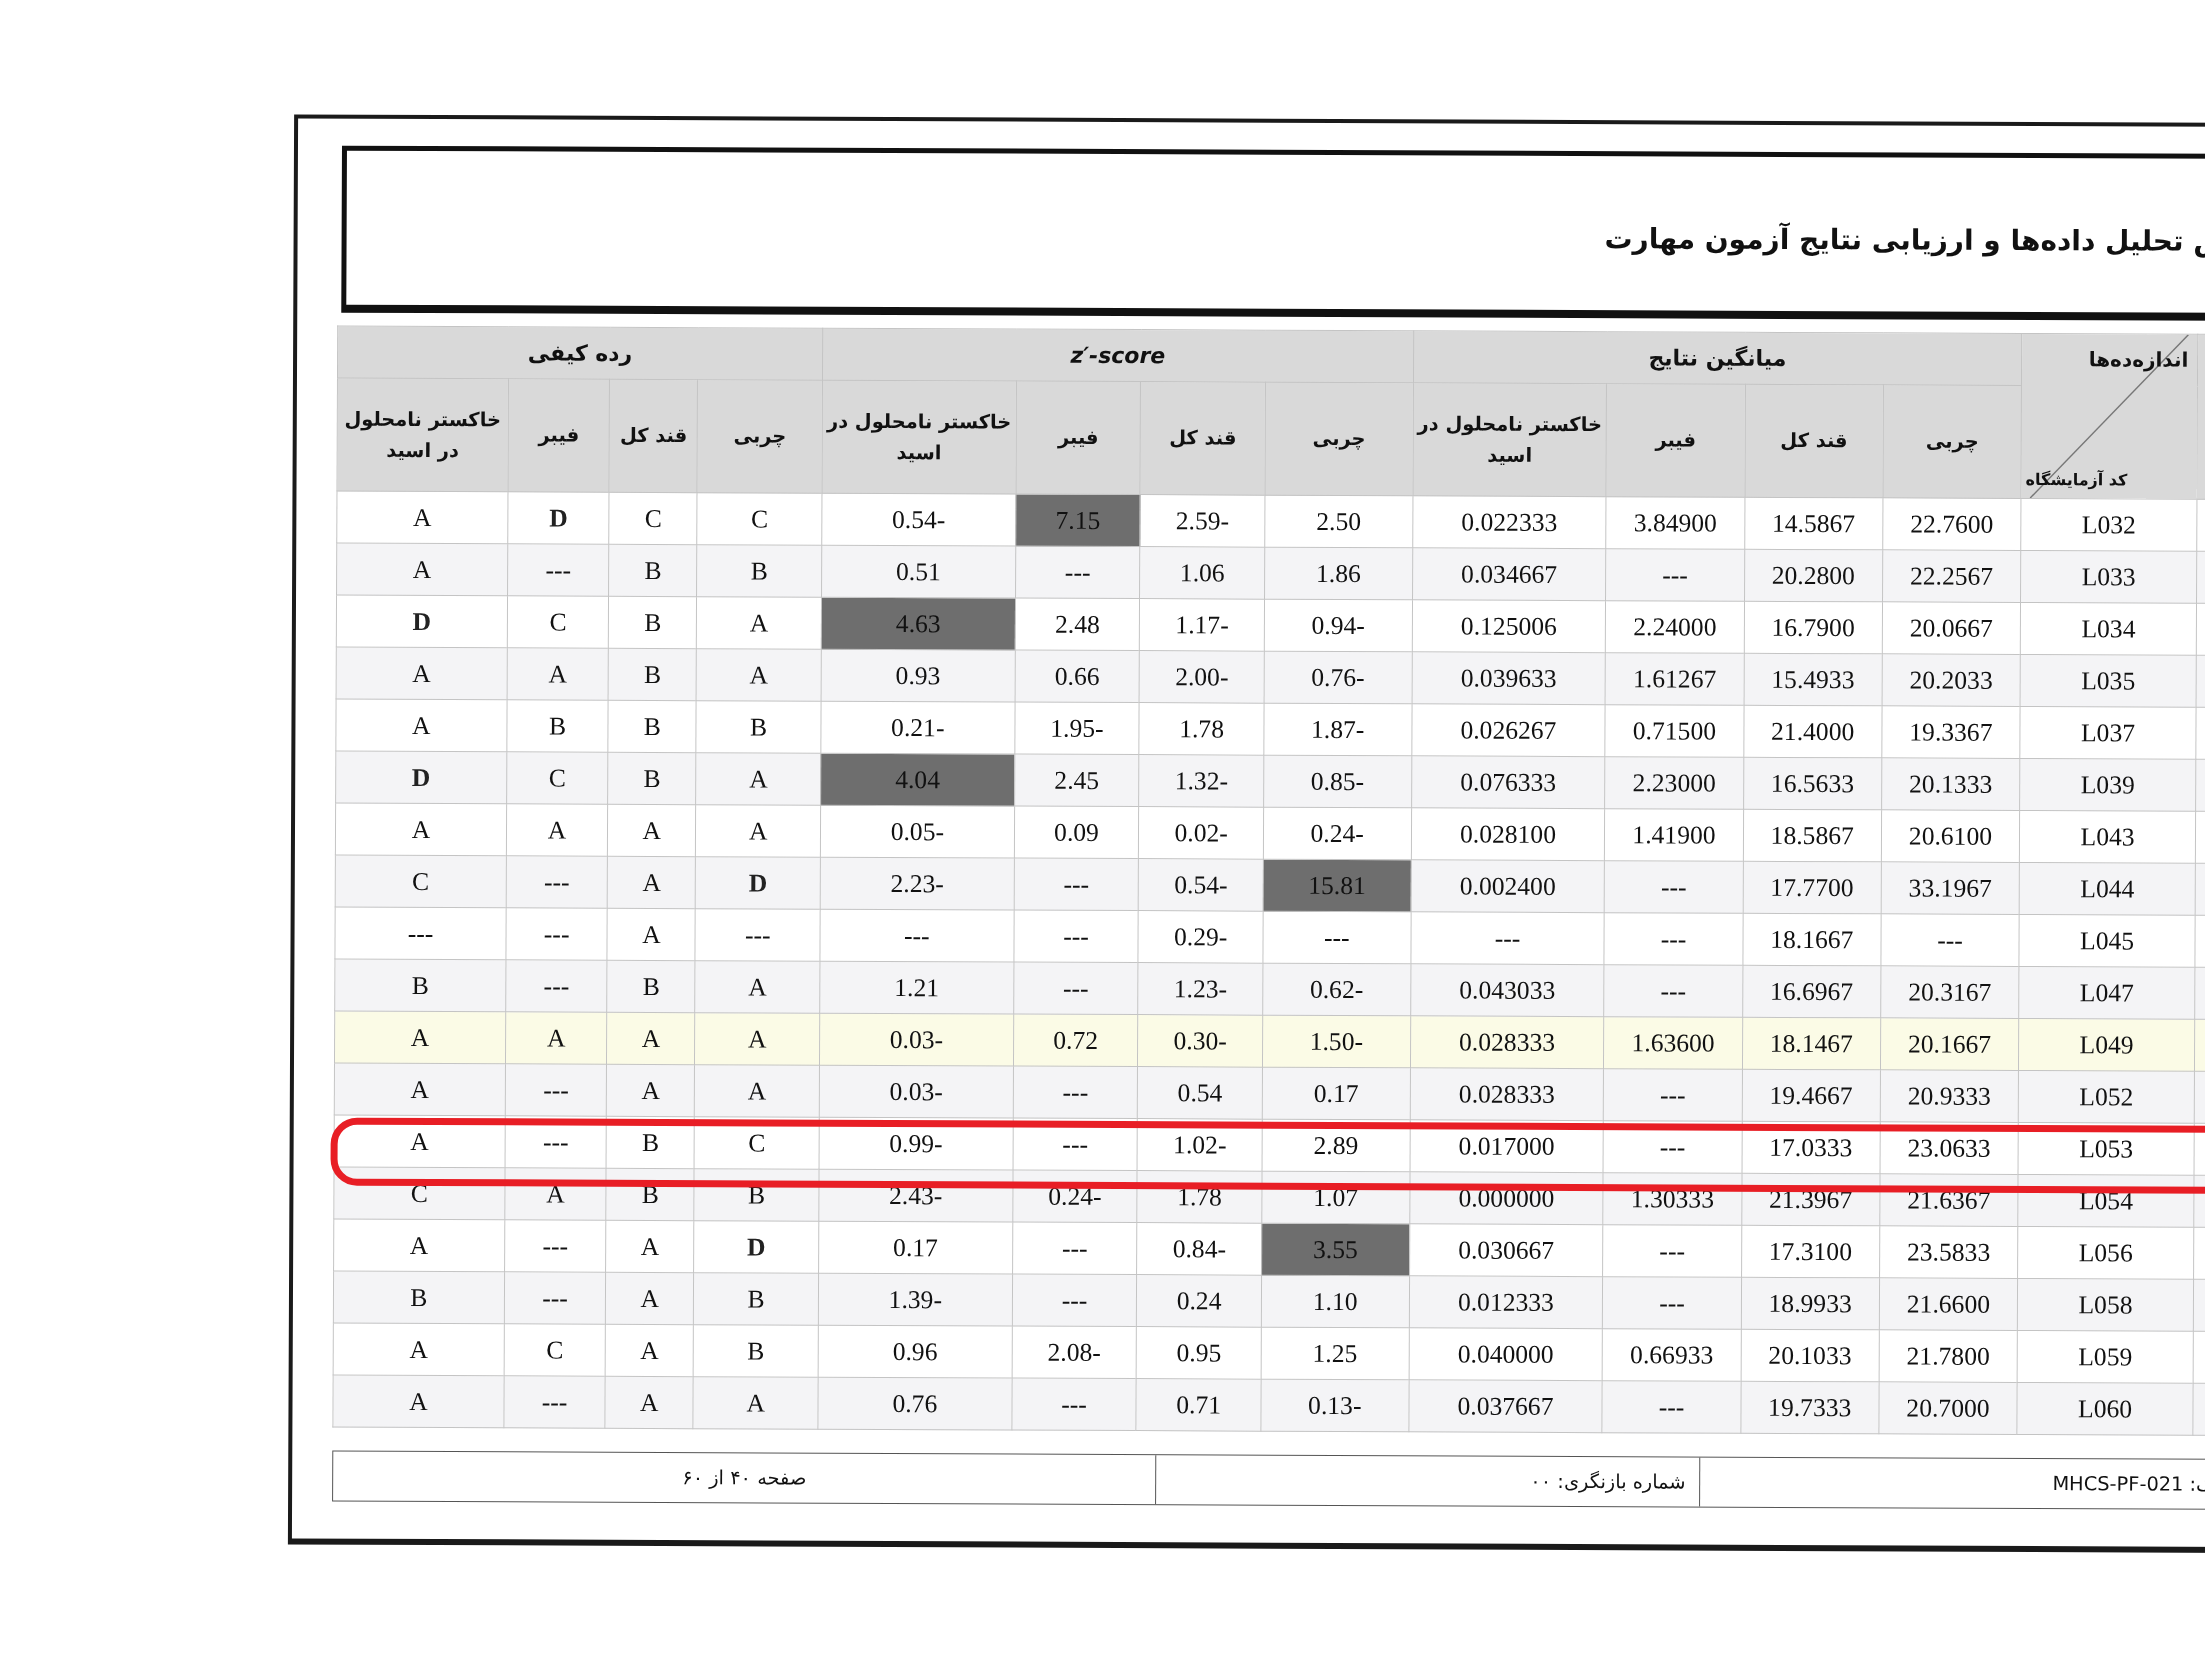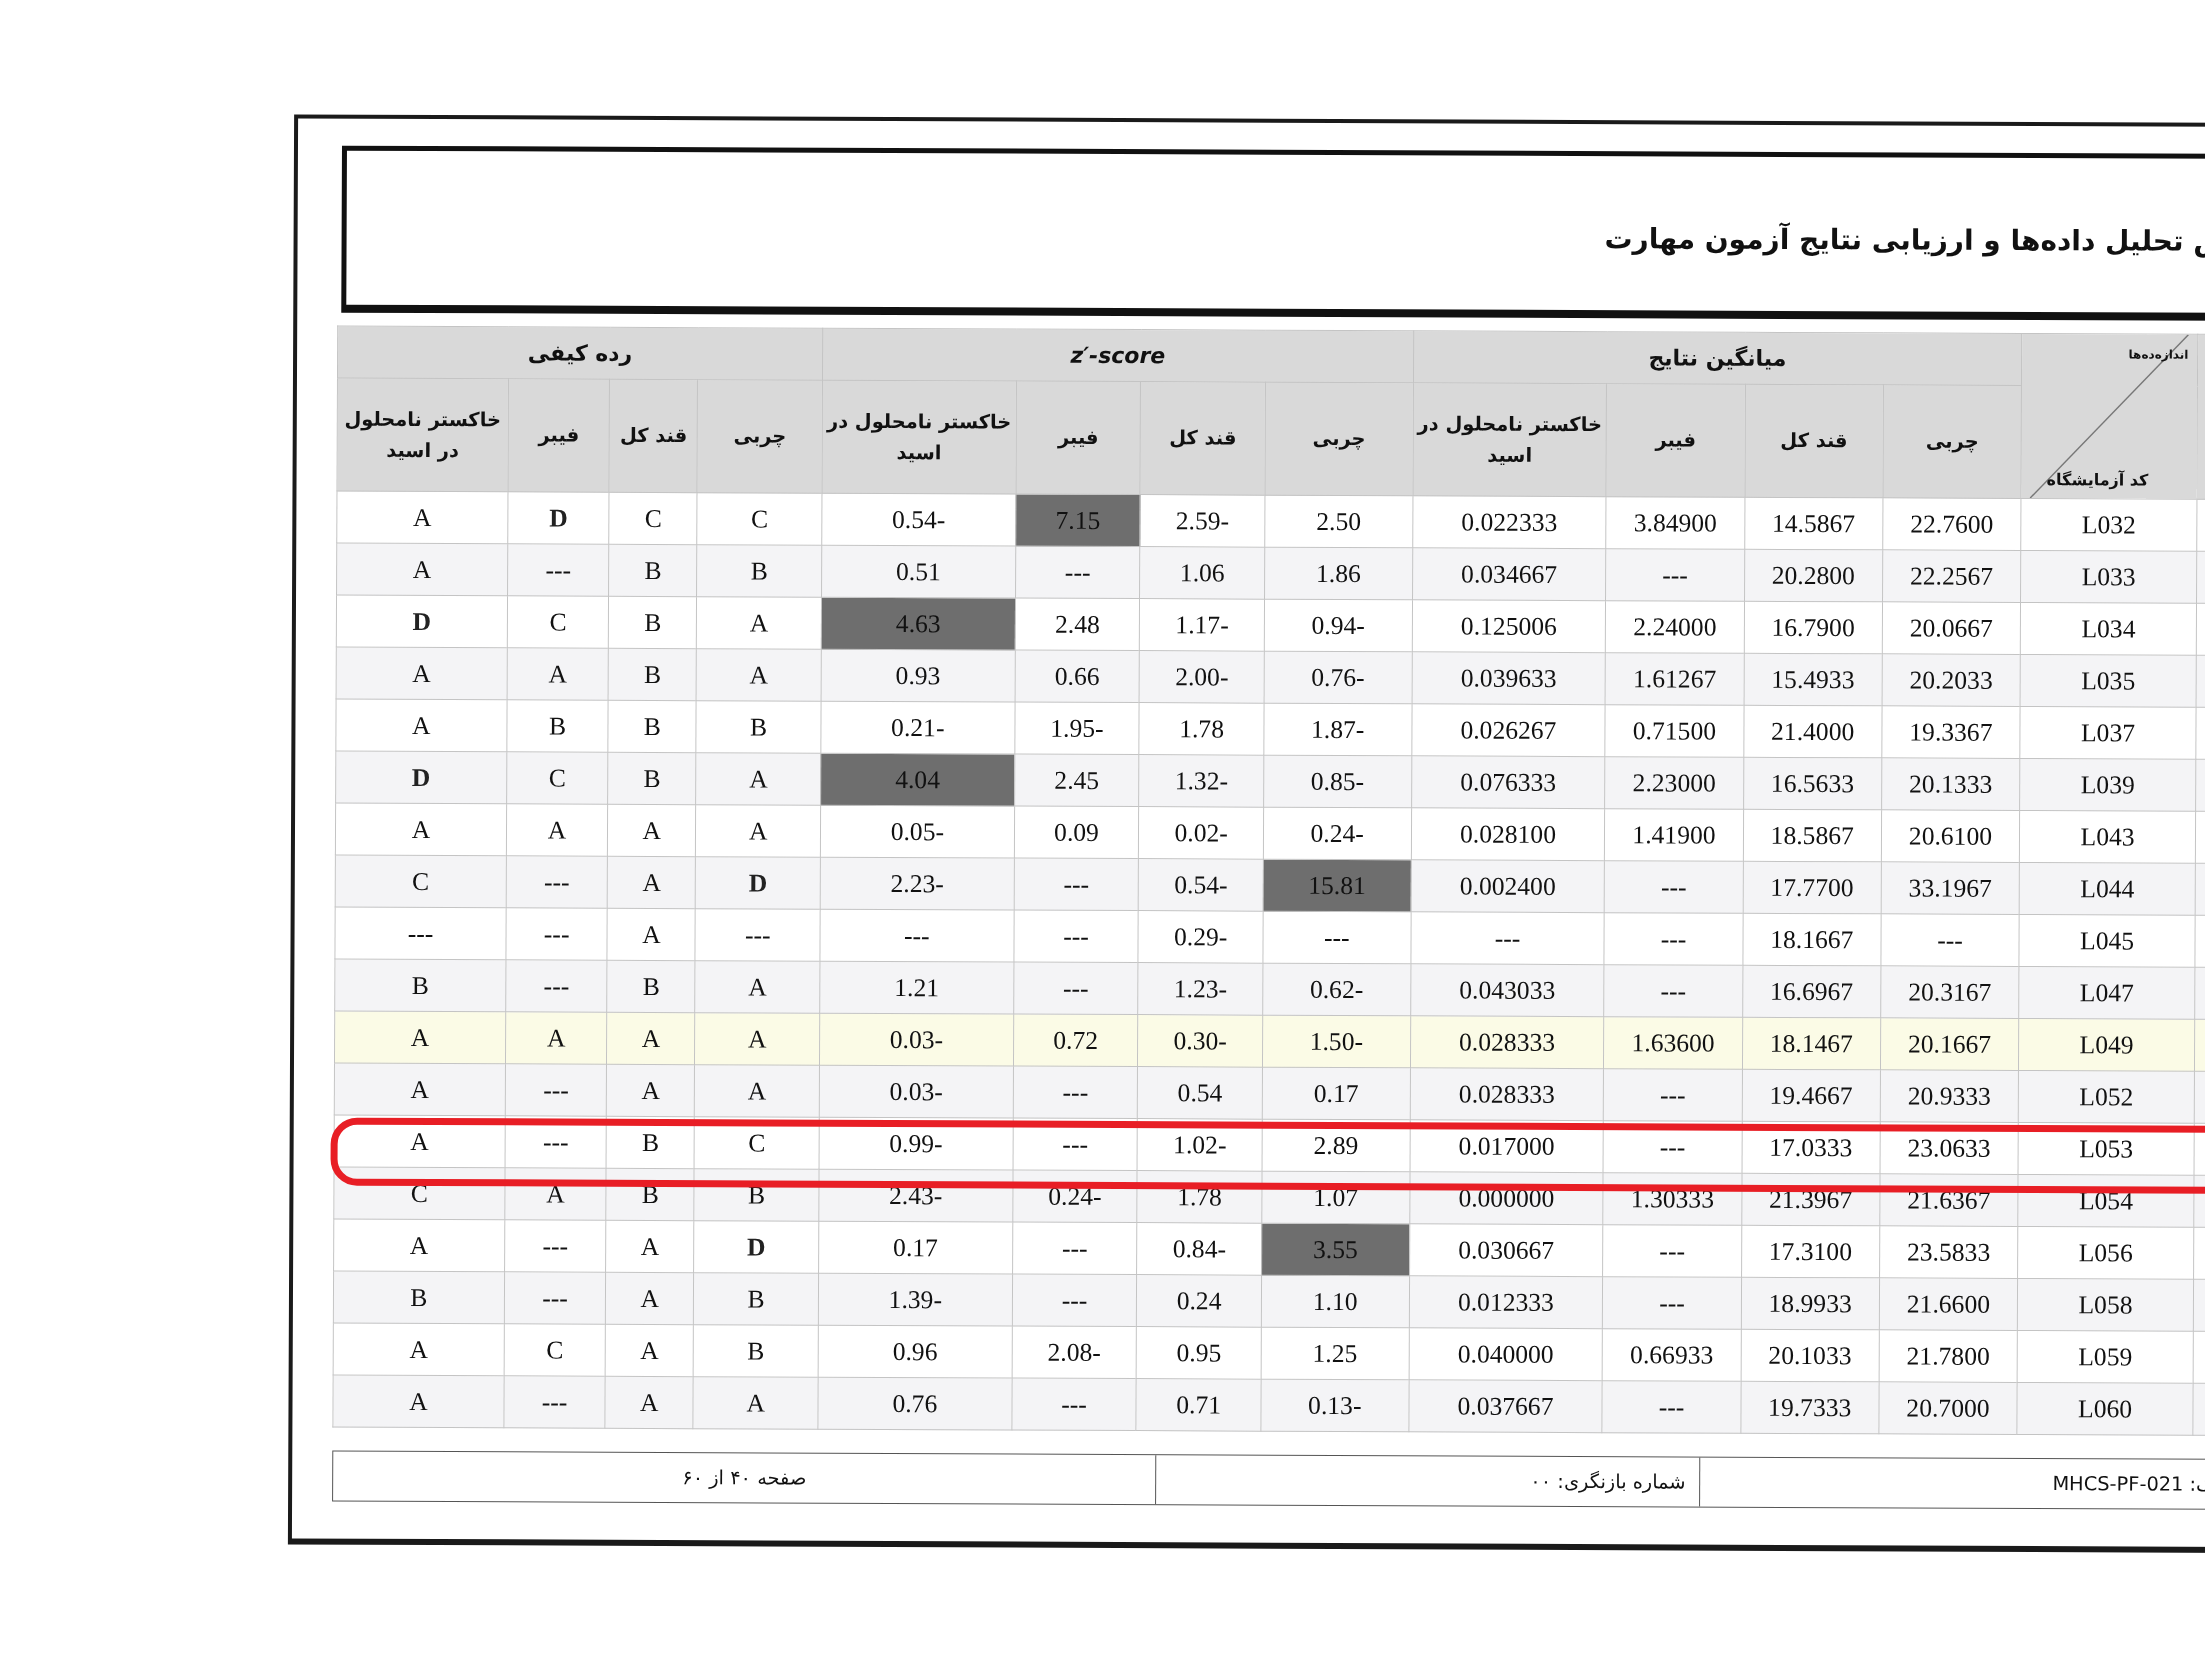--- a/index.html
+++ b/index.html
@@ -29,22 +29,22 @@
     border:0.9px solid #c4c4c4; text-align:center; vertical-align:middle;
   }
   table.grid thead th {
     background:#d9d9d9; font-family:"DejaVu Sans", sans-serif; font-weight:bold;
     font-size:19.4px; color:#111;
   }
   table.grid thead tr.group th { height:49px; font-size:22px; }
   table.grid thead tr.sub th { height:110px; line-height:1.6; }
   .zscore { font-family:"Liberation Serif", serif; font-style:italic; font-size:24px; }
   th.diag { position:relative; padding:0; }
-  th.diag .d1 { position:absolute; top:13.2px; right:8.8px; font-size:12px; }
-  th.diag .d2 { position:absolute; bottom:8.8px; left:25px; font-size:16px;margin-top:20px; }
+  th.diag .d1 { position:absolute; top:13.2px; right:8.8px; font-size:20px; }
+  th.diag .d2 { position:absolute; bottom:8.8px; left:4px; font-size:16px;margin-top:20px; }
   th.diag svg { position:absolute; left:0; top:0; width:100%; height:100%; }
   table.grid tbody td {
     height:49px; font-size:25.6px; font-family:"Liberation Serif", serif; color:#111;
     background:#fff;
   }
   table.grid tbody tr:nth-child(even) td { background:#f4f4f6; }
   td.lab { font-weight:normal; }
   td.grade { color:#9a9a9a; }
   td.grade.dark { color:#222; font-weight:bold; }
   td.flag { background:#6e6e6e !important; color:#222;margin-top:44px; }

